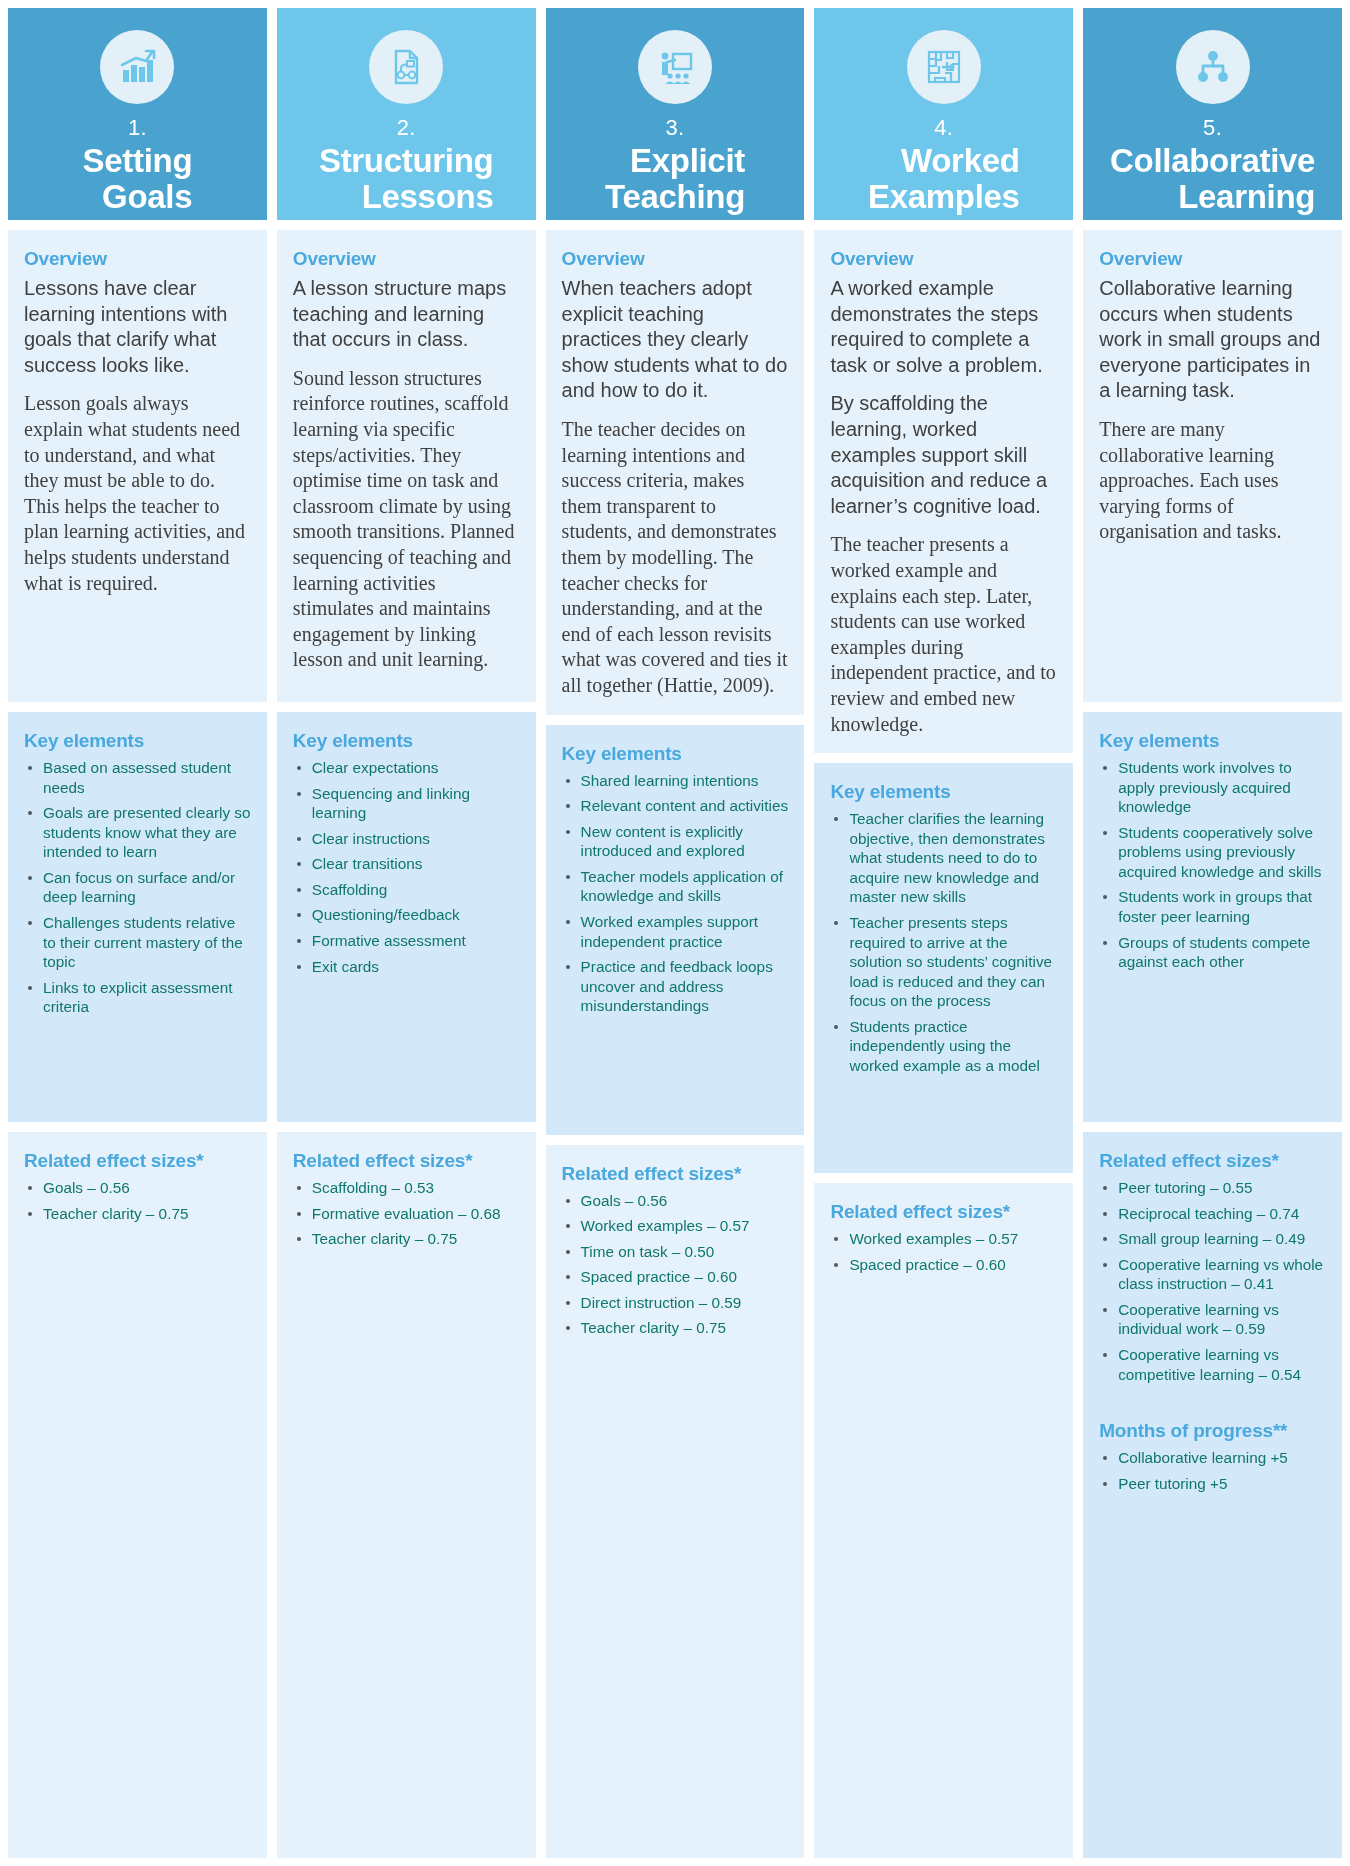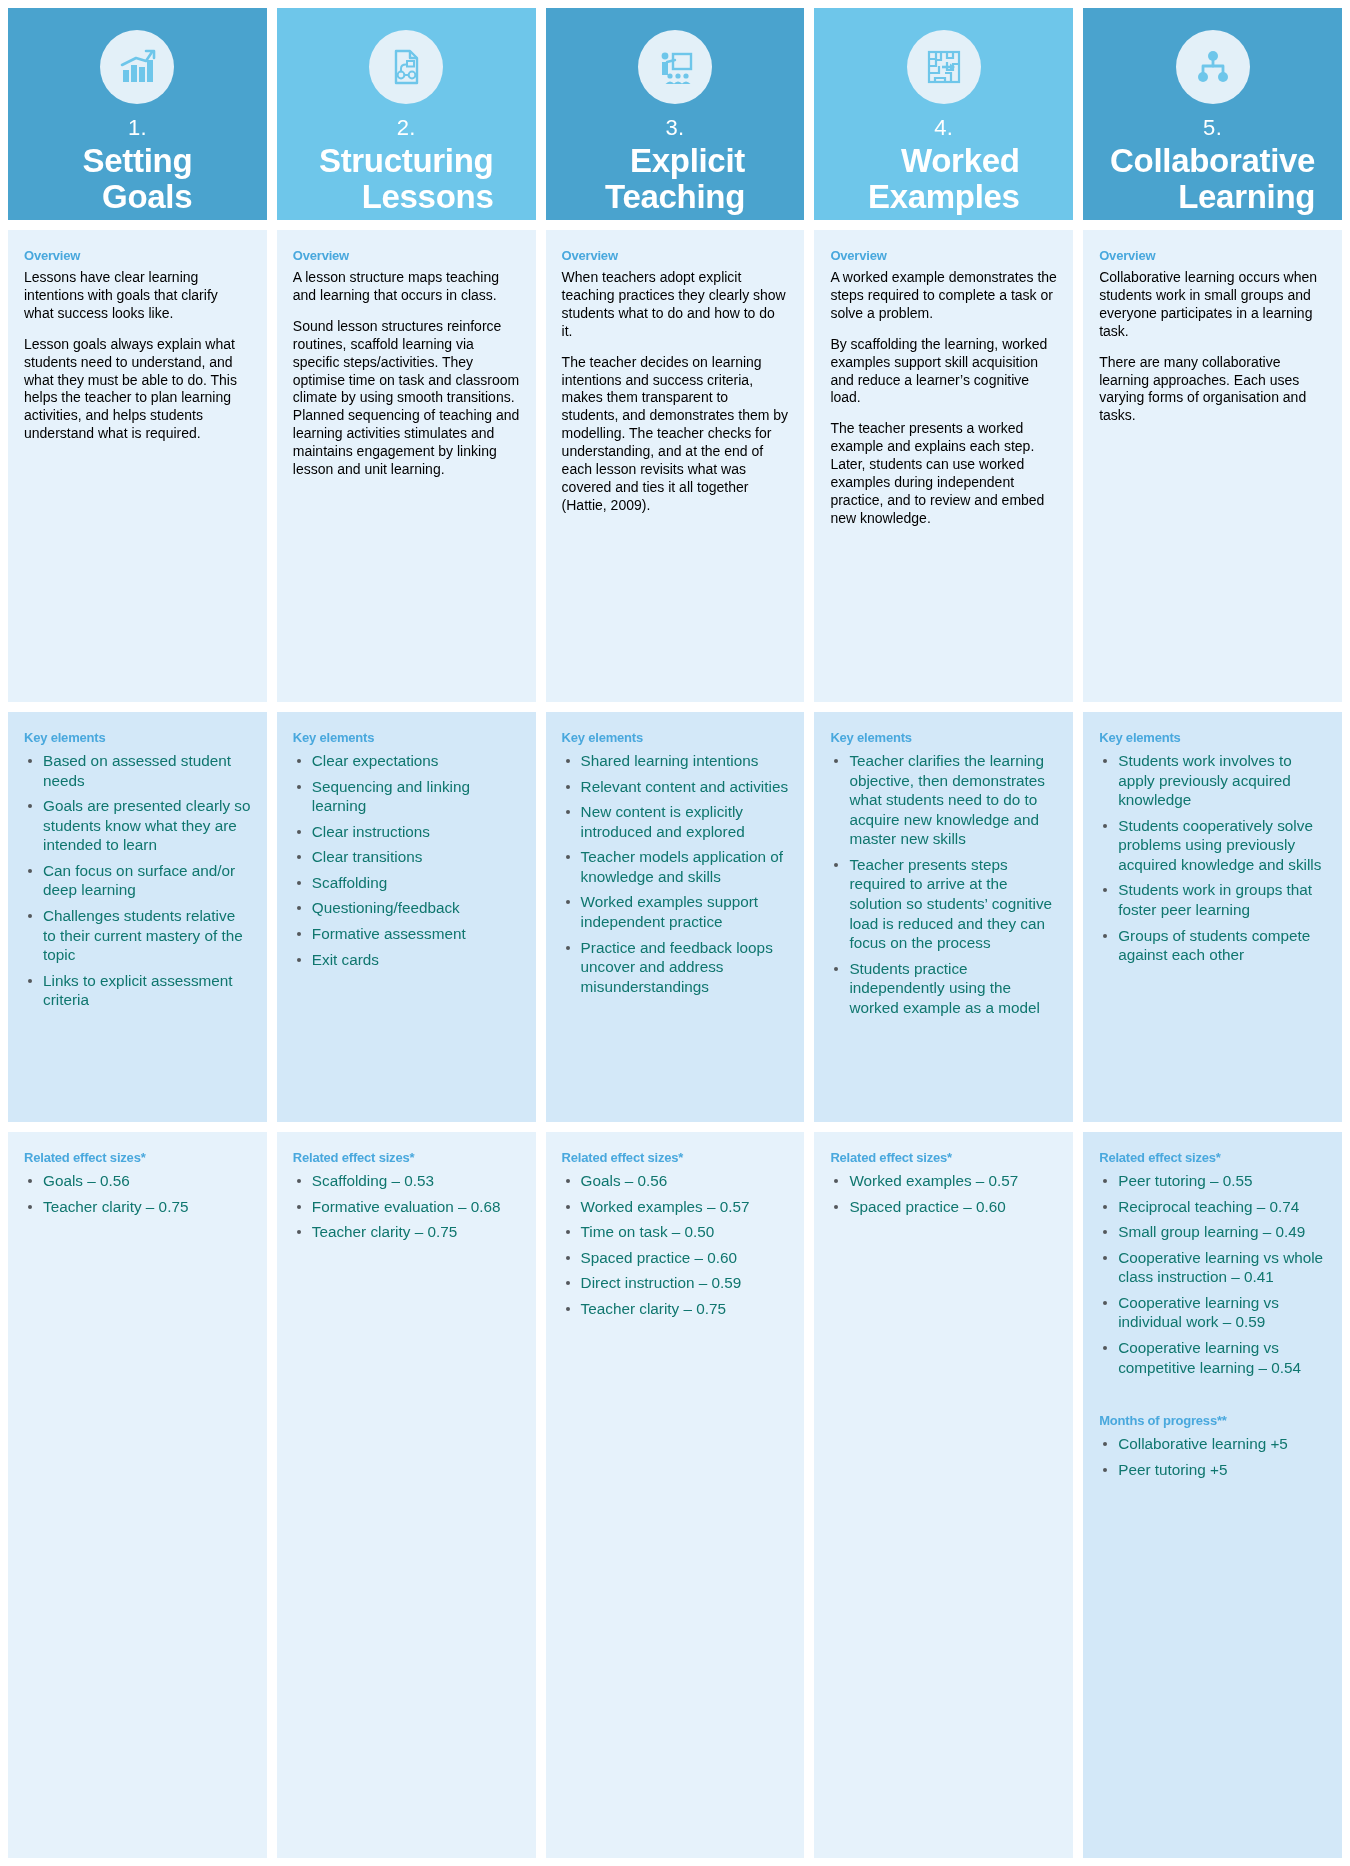--- a/index.html
+++ b/index.html
@@ -60,33 +60,33 @@
     padding: 0 4px;
   }
 
   
   .panel { padding: 18px 16px 16px 16px; }
   .panel.pale { background: #e6f2fb; }
   .panel.mid  { background: #d3e8f8; }
 
   .panel h3 {
     color: #49a8dd;
-    font-size: 13px;
+    font-size: 19px;
     font-weight: 700;
     letter-spacing: -0.2px;
     margin-bottom: 6px;
   }
 
   .para {
-    color: #000000;
-    font-size: 14px;
+    color: #404040;
+    font-size: 20px;
     line-height: 1.28;
     margin-bottom: 13px;
   }
-  .para:last-child { margin-bottom: 0; }
+  .para:last-child { margin-bottom: 0; font-family: Liberation Serif, serif; }
 
   ul.bullets { list-style: none; }
   ul.bullets li {
     position: relative;
     color: #0f766e;
     font-size: 15.3px;
     line-height: 1.28;
     padding-left: 19px;
     margin-bottom: 6px;
   }

